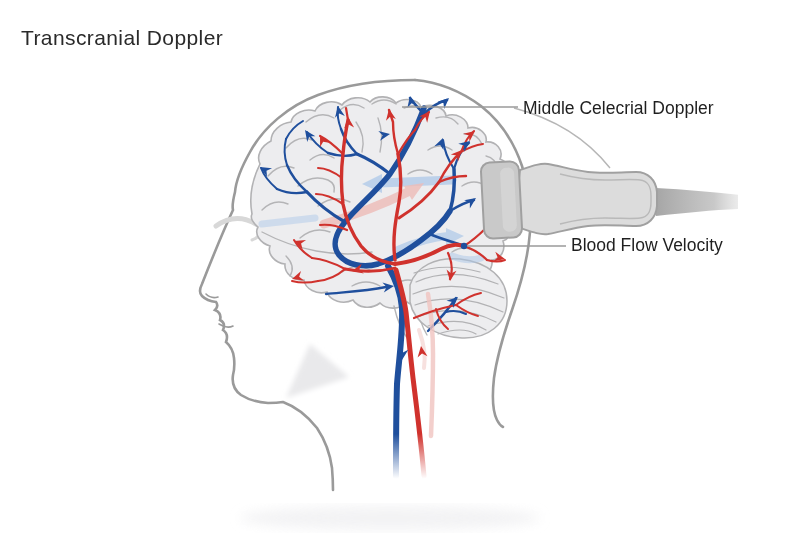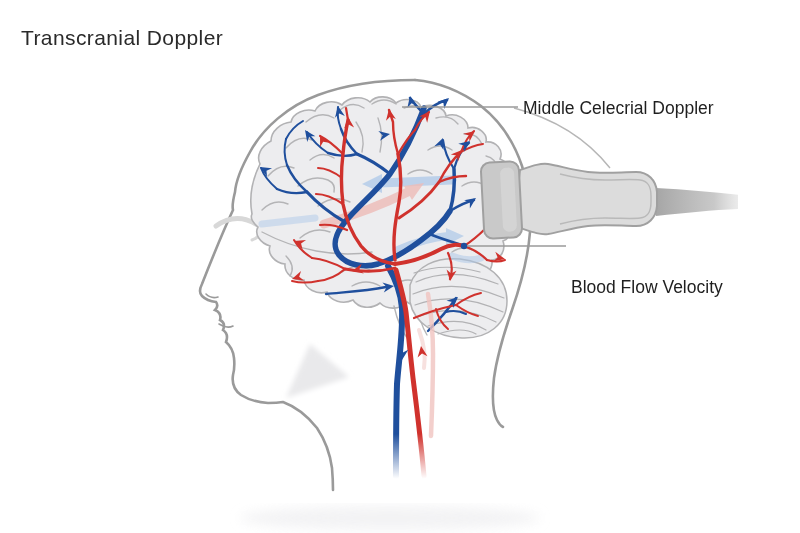--- a/index.html
+++ b/index.html
@@ -2,21 +2,21 @@
 <html style="--c-background: #ffffff; --c-text: #1f1f1f; --c-outline: #9a9a9a; --c-brain_line: #b2b2b4; --c-brain_fill: #ededef; --c-artery: #d0322d; --c-vein: #1f4f9d; --c-flow_blue: #a9c6e8; --c-flow_pink: #eebcb8; --c-pink_vessel: #f0c3bf; --c-probe_body: #dcdcdc; --c-probe_pad: #c9c9c9; --c-probe_stroke: #a0a0a0; --c-leader: #9a9a9a;"><head>
 <meta charset="utf-8">
 <style>
   html,body{margin:0;padding:0;background:#fff;}
   #stage{position:relative;width:738px;height:533px;background:var(--c-background,#fff);overflow:hidden;
          font-family:"Liberation Sans", sans-serif;}
   #stage svg{position:absolute;left:0;top:0;}
   .txt{position:absolute;color:var(--c-text,#1f1f1f);white-space:nowrap;}
   #title{left:21px;top:26px;font-size:21px;letter-spacing:.4px;color:#2a2a2a;}
   #lbl-artery{left:523px;top:98px;font-size:17.5px;}
-  #lbl-velocity{left:571px;top:235px;font-size:17.5px;margin-top:42px;}
+  #lbl-velocity{left:571px;top:235px;font-size:17.5px;}
 
   
   .outline{stroke:var(--c-outline);fill:none;stroke-width:2.6;stroke-linecap:round;}
   .thin-outline{stroke:var(--c-outline);fill:none;stroke-width:1.6;stroke-linecap:round;}
   .brain{fill:var(--c-brain_fill);stroke:var(--c-brain_line);stroke-width:1.6;}
   .gyri{stroke:var(--c-brain_line);fill:none;stroke-width:1.4;stroke-linecap:round;opacity:.95;}
   .cereb{fill:var(--c-brain_fill);stroke:var(--c-brain_line);stroke-width:1.5;}
   .cereb-stripe{stroke:var(--c-brain_line);fill:none;stroke-width:1.2;stroke-linecap:round;}
   .vein{stroke:var(--c-vein);fill:none;stroke-linecap:round;stroke-linejoin:round;}
   .artery{stroke:var(--c-artery);fill:none;stroke-linecap:round;stroke-linejoin:round;}

